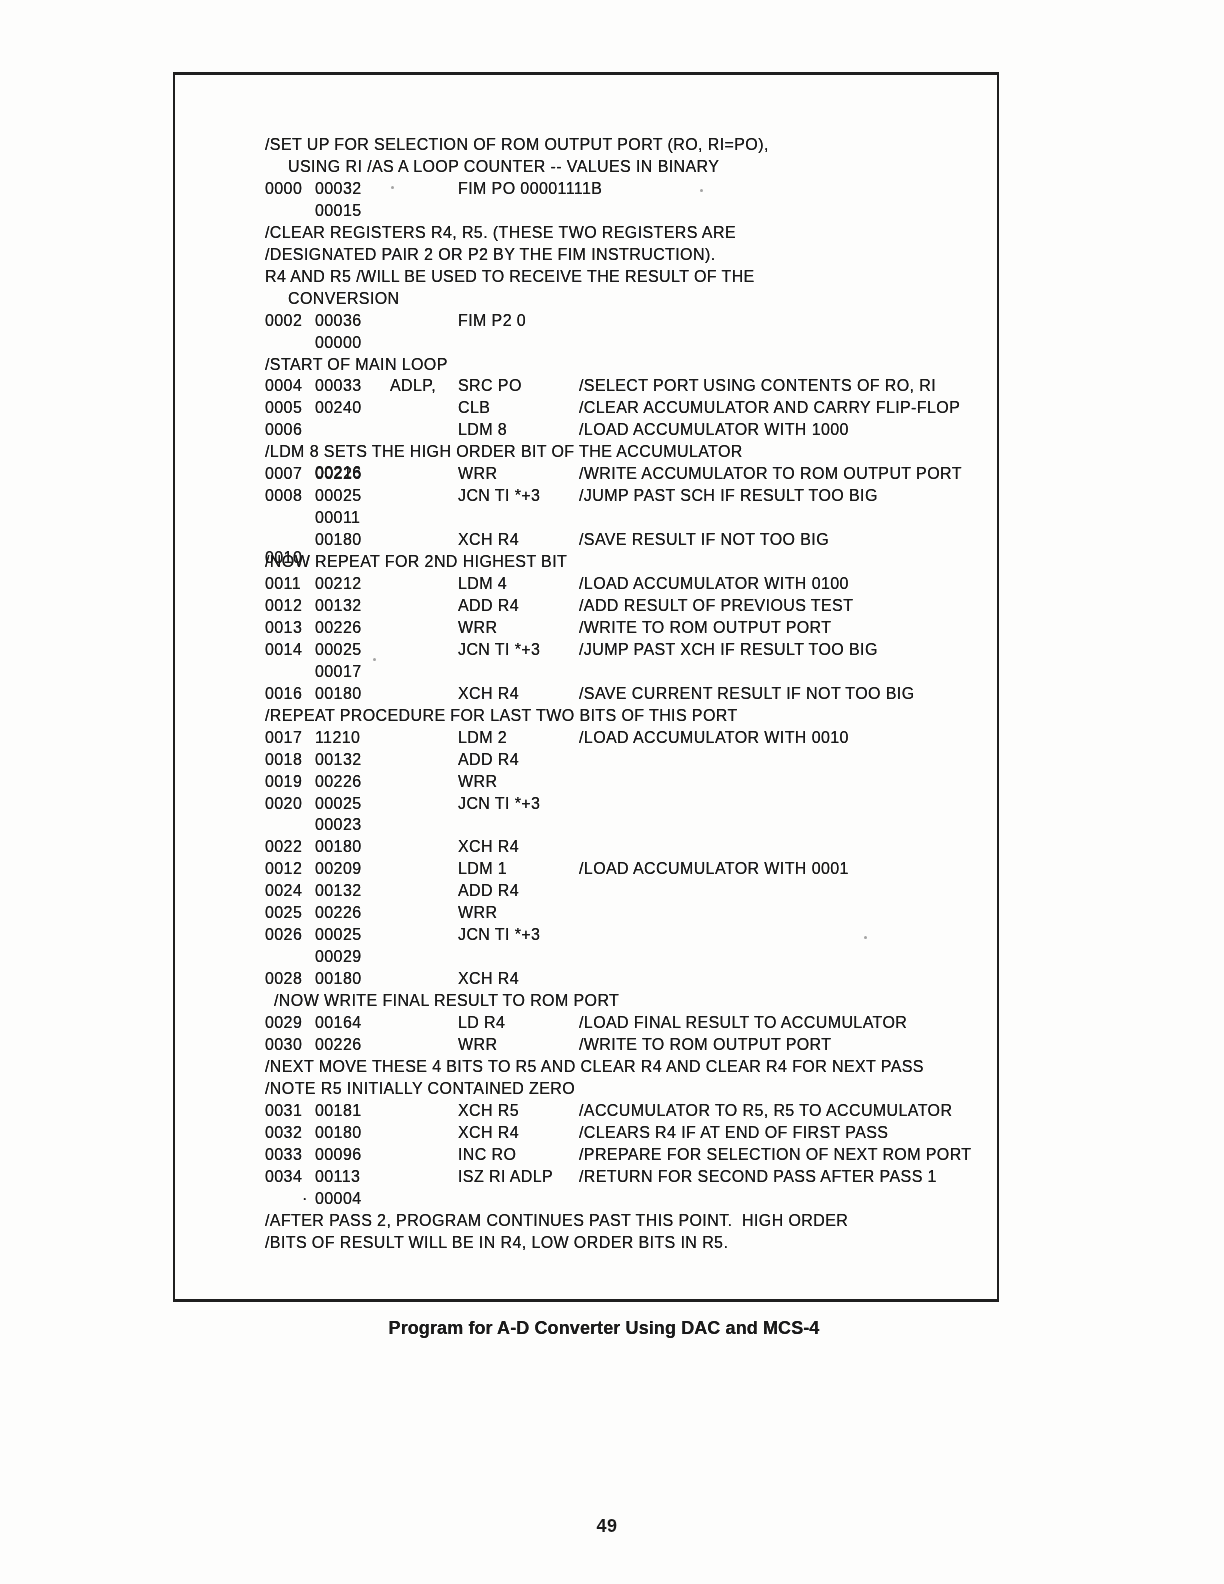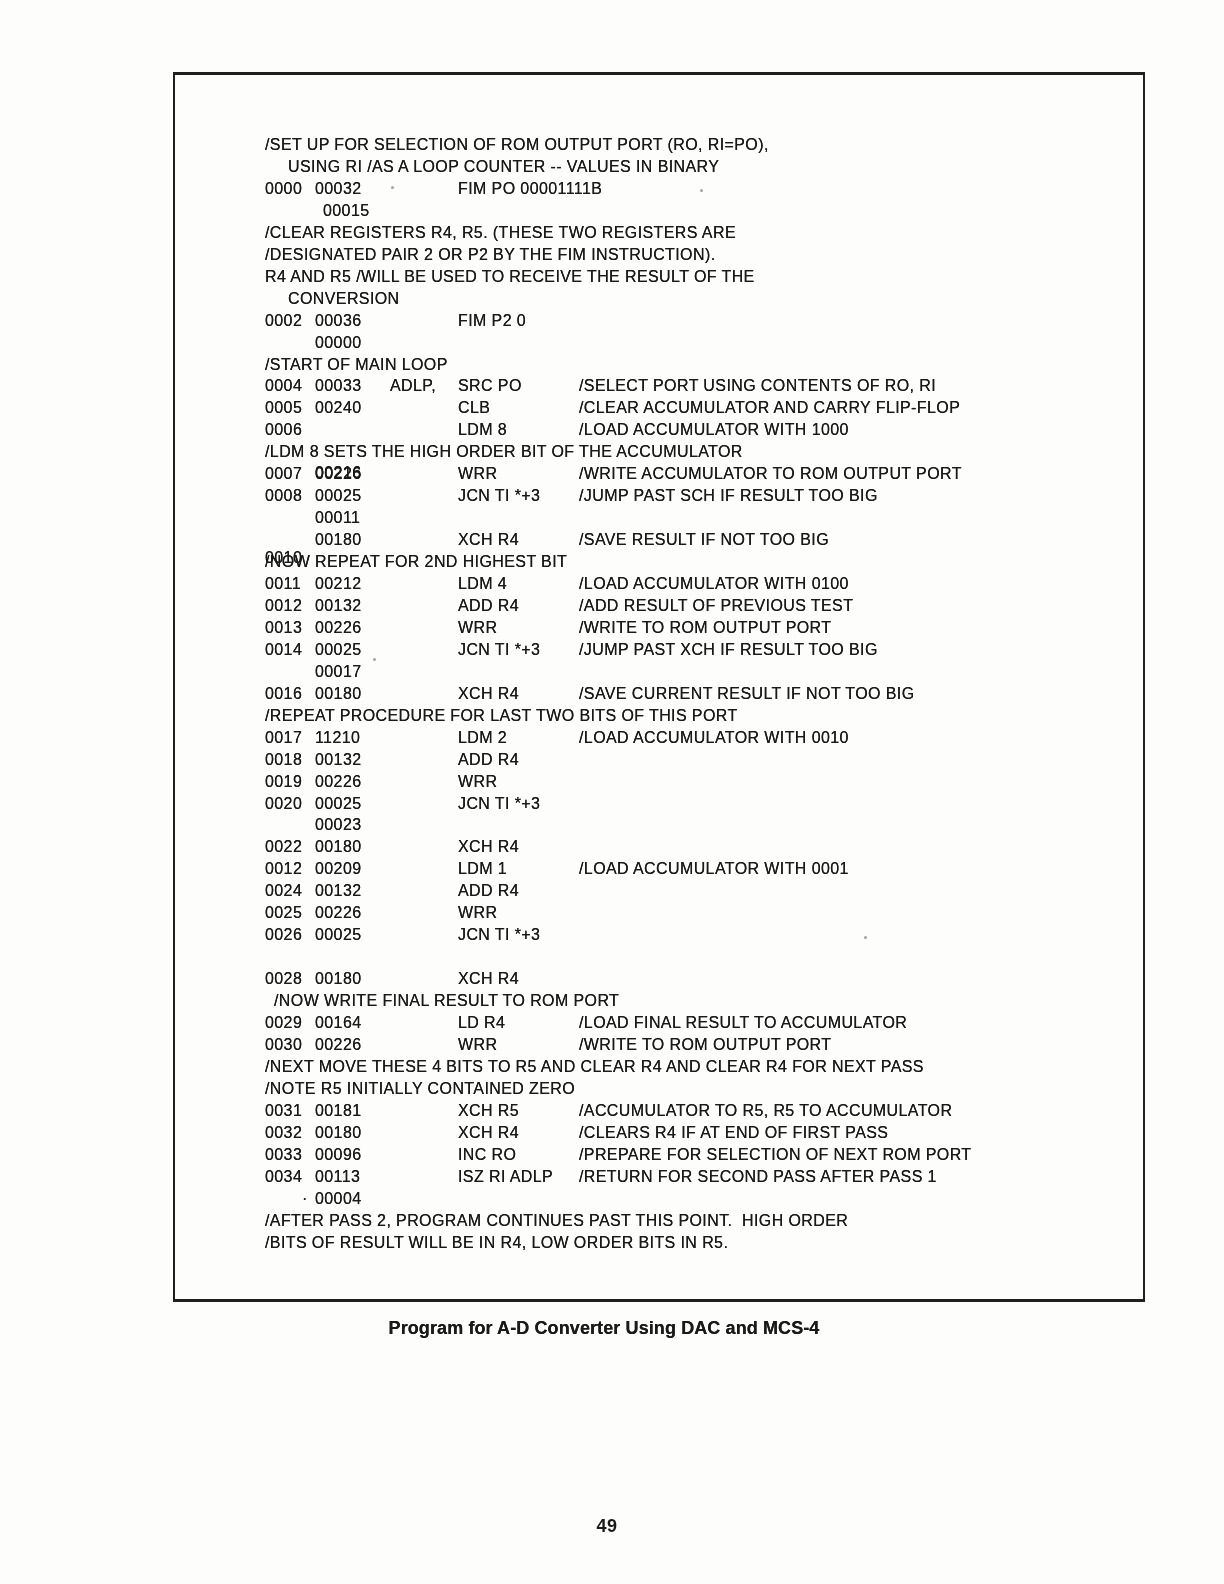--- a/index.html
+++ b/index.html
@@ -12,21 +12,21 @@
     background: #fdfdfc;
     font-family: "Liberation Sans", sans-serif;
     color: #1a1a1a;
     overflow: hidden;
   }
 
   .listing-box {
     position: absolute;
     left: 173px;
     top: 72px;
-    width: 972px;
+    width: 826px;
     height: 1230px;
     border-top: 3px solid #1f1f1f;
     border-left: 2px solid #1f1f1f;
     border-right: 2px solid #1f1f1f;
     border-bottom: 3px solid #1f1f1f;
     box-sizing: border-box;
     background: transparent;
   }
 
   .listing { position: absolute; left: 0; top: 0; right: 0; bottom: 0; }
@@ -96,21 +96,21 @@
         </div>
         <div class="row" style="top: 81.95px;">
           <span class="cell" style="left: 113px;">USING RI /AS A LOOP COUNTER -- VALUES IN BINARY</span>
         </div>
         <div class="row" style="top: 103.9px;">
           <span class="cell" style="left: 90px;">0000</span>
           <span class="cell" style="left: 140px;">00032</span>
           <span class="cell" style="left: 283px;">FIM PO 00001111B</span>
         </div>
         <div class="row" style="top: 125.85px;">
-          <span class="cell" style="left: 148px; text-align: right;">00015</span>
+          <span class="cell" style="left: 140px; text-align: right;">00015</span>
         </div>
         <div class="row" style="top: 147.8px; padding-left: 24px;">
           <span class="cell" style="left: 90px;">/CLEAR REGISTERS R4, R5. (THESE TWO REGISTERS ARE</span>
         </div>
         <div class="row" style="top: 169.75px;">
           <span class="cell" style="left: 90px;">/DESIGNATED PAIR 2 OR P2 BY THE FIM INSTRUCTION).</span>
         </div>
         <div class="row" style="top: 191.7px;">
           <span class="cell" style="left: 90px;">R4 AND R5 /WILL BE USED TO RECEIVE THE RESULT OF THE</span>
         </div>
@@ -253,20 +253,23 @@
         <div class="row" style="top: 828.25px;">
           <span class="cell" style="left: 90px;">0025</span>
           <span class="cell" style="left: 140px;">00226</span>
           <span class="cell" style="left: 283px;">WRR</span>
         </div>
         <div class="row" style="top: 850.2px;">
           <span class="cell" style="left: 90px;">0026</span>
           <span class="cell" style="left: 140px;">00025</span>
           <span class="cell" style="left: 283px;">JCN TI *+3</span>
         </div>
+        <div class="row" style="top: 872.15px;">
+          <span class="cell" style="left: 140px;">00029</span>
+        </div>
         <div class="row" style="top: 894.1px;">
           <span class="cell" style="left: 90px;">0028</span>
           <span class="cell" style="left: 140px;">00180</span>
           <span class="cell" style="left: 283px;">XCH R4</span>
         </div>
         <div class="row" style="top: 916.05px;">
           <span class="cell" style="left: 99px;">/NOW WRITE FINAL RESULT TO ROM PORT</span>
         </div>
         <div class="row" style="top: 938px;">
           <span class="cell" style="left: 90px;">0029</span>

